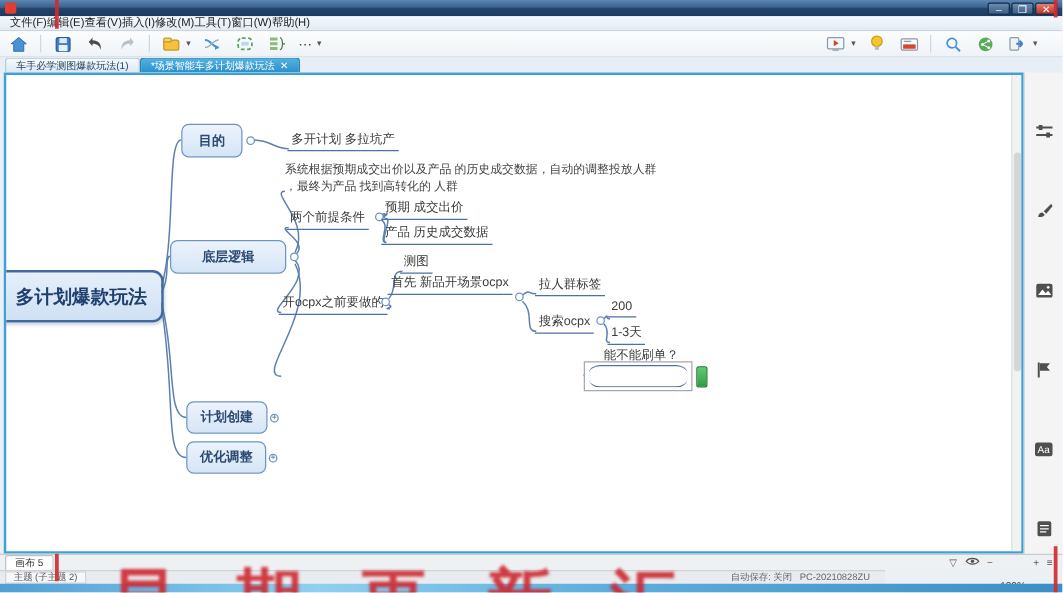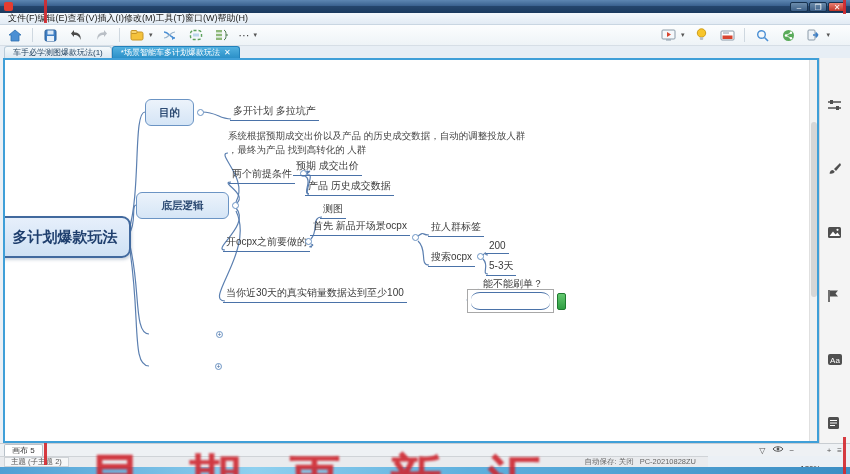--- a/index.html
+++ b/index.html
@@ -57,21 +57,21 @@
   .edit-inner { position:absolute; left:3px; right:3px; top:2px; bottom:2px;
     border-top:1.6px solid #4a72a8; border-bottom:1.6px solid #4a72a8; border-radius:9px/7px; background:#fff; }
   .green-handle { position:absolute; background:linear-gradient(#63c86f,#2f9e42); border:1px solid #1f7a30; border-radius:2px; }
 
   .v-scroll { position:absolute; right:0; top:0; width:8px; height:381px; background:#f2f2f2; border-left:1px solid #e0e0e0; }
   .v-thumb { position:absolute; left:1px; top:62px; width:6px; height:175px; background:#d6d6d6; border-radius:3px; }
 
   
   .sidebar { position:absolute; left:819px; top:58px; width:31px; height:385px; background:#f4f4f4; border-left:1px solid #d8d8d8;
     display:flex; flex-direction:column; align-items:center; padding-top:8px; gap:18px; }
-  .sb-icon { width:16px; height:16px; display:flex; align-items:center; justify-content:flex-start;margin-top:32px; }
+  .sb-icon { width:16px; height:16px; display:flex; align-items:center; justify-content:center;margin-top:32px; }
 
   
   .sheetrow { position:absolute; left:0; top:443px; width:850px; height:13px; background:#eef1f4; border-top:1px solid #c8cdd2;
     display:flex; align-items:center; font-size:8px; color:#333; }
   .sheet-tab { margin-left:4px; background:#fff; border:1px solid #b9c2ca; border-bottom:none; padding:0 7px; height:12px;
     display:flex; align-items:center; border-radius:2px 2px 0 0; }
   .zoomctrl { margin-left:auto; display:flex; align-items:center; gap:6px; padding-right:8px; color:#555; }
   .zoomctrl .zc { font-size:8px; color:#555; }
   .zoomctrl .pct { color:#333;margin-top:36px; }
   .statusrow { position:absolute; left:0; top:456px; width:708px; height:11px; background:#e9ebee; border-top:1px solid #cfd3d7;
@@ -255,44 +255,45 @@
   <div class="joint" style="left:192px; top:49px;"></div>
   <span class="u-topic" style="left:225px; top:44px;">多开计划 多拉坑产</span>
 
   <div class="topic-box" style="left:131px; top:132px; width:93px; height:27px;">底层逻辑</div>
   <div class="joint" style="left:227px; top:142px;"></div>
 
   <div class="plain-text" style="left:223px; top:69px; width:303px;">系统根据预期成交出价以及产品 的历史成交数据，自动的调整投放人群 ，最终为产品 找到高转化的 人群</div>
 
   <span class="u-topic" style="left:224px; top:107px;">两个前提条件</span>
   <div class="joint" style="left:295px; top:110px;"></div>
-  <span class="u-topic" style="left:288px; top:99px;text-align:right;">预期 成交出价</span>
+  <span class="u-topic" style="left:300px; top:99px;text-align:right;">预期 成交出价</span>
   <span class="u-topic" style="left:300px; top:119px;">产品 历史成交数据</span>
 
   <span class="u-topic" style="left:315px; top:142px;">测图</span>
   <span class="u-topic" style="left:218px; top:175px;">开ocpx之前要做的</span>
   <div class="joint" style="left:300px; top:178px;"></div>
   <span class="u-topic" style="left:305px; top:159px;">首先 新品开场景ocpx</span>
   <div class="joint" style="left:407px; top:174px;"></div>
   <span class="u-topic" style="left:423px; top:160px;">拉人群标签</span>
   <span class="u-topic" style="left:423px; top:190px;">搜索ocpx</span>
   <div class="joint" style="left:472px; top:193px;"></div>
   <span class="u-topic" style="left:481px; top:180px;">200</span>
-  <span class="u-topic" style="left:481px; top:199px;">5-3天</span>
-
-  <span class="u-topic" style="left:218px; top:226px;">当你近30天的真实销量数据达到至少100</span>
+  <span class="u-topic" style="left:481px; top:199px;">1-3天</span>
+
   <div class="joint" style="left:465px; top:229px;"></div>
   <span class="u-topic" style="left:475px; top:217px;">能不能刷单？</span>
   <div class="edit-outer" style="left:462px; top:229px; width:87px; height:24px;">
     <div class="edit-inner"></div>
   </div>
   <div class="green-handle" style="left:552px; top:233px; width:9px; height:17px;"></div>
 
+  <div class="topic-box" style="left:144px; top:261px; width:65px; height:26px;">计划创建</div>
   <div class="joint plus" style="left:211px; top:271px;">+</div>
 
+  <div class="topic-box" style="left:144px; top:293px; width:64px; height:26px;">优化调整</div>
   <div class="joint plus" style="left:210px; top:303px;">+</div>
 
   <div class="v-scroll">
     <div class="v-thumb"></div>
   </div>
 </div>
 
 <div class="sidebar">
   <div class="sb-icon">
     <svg width="15" height="14" viewBox="0 0 15 14">

